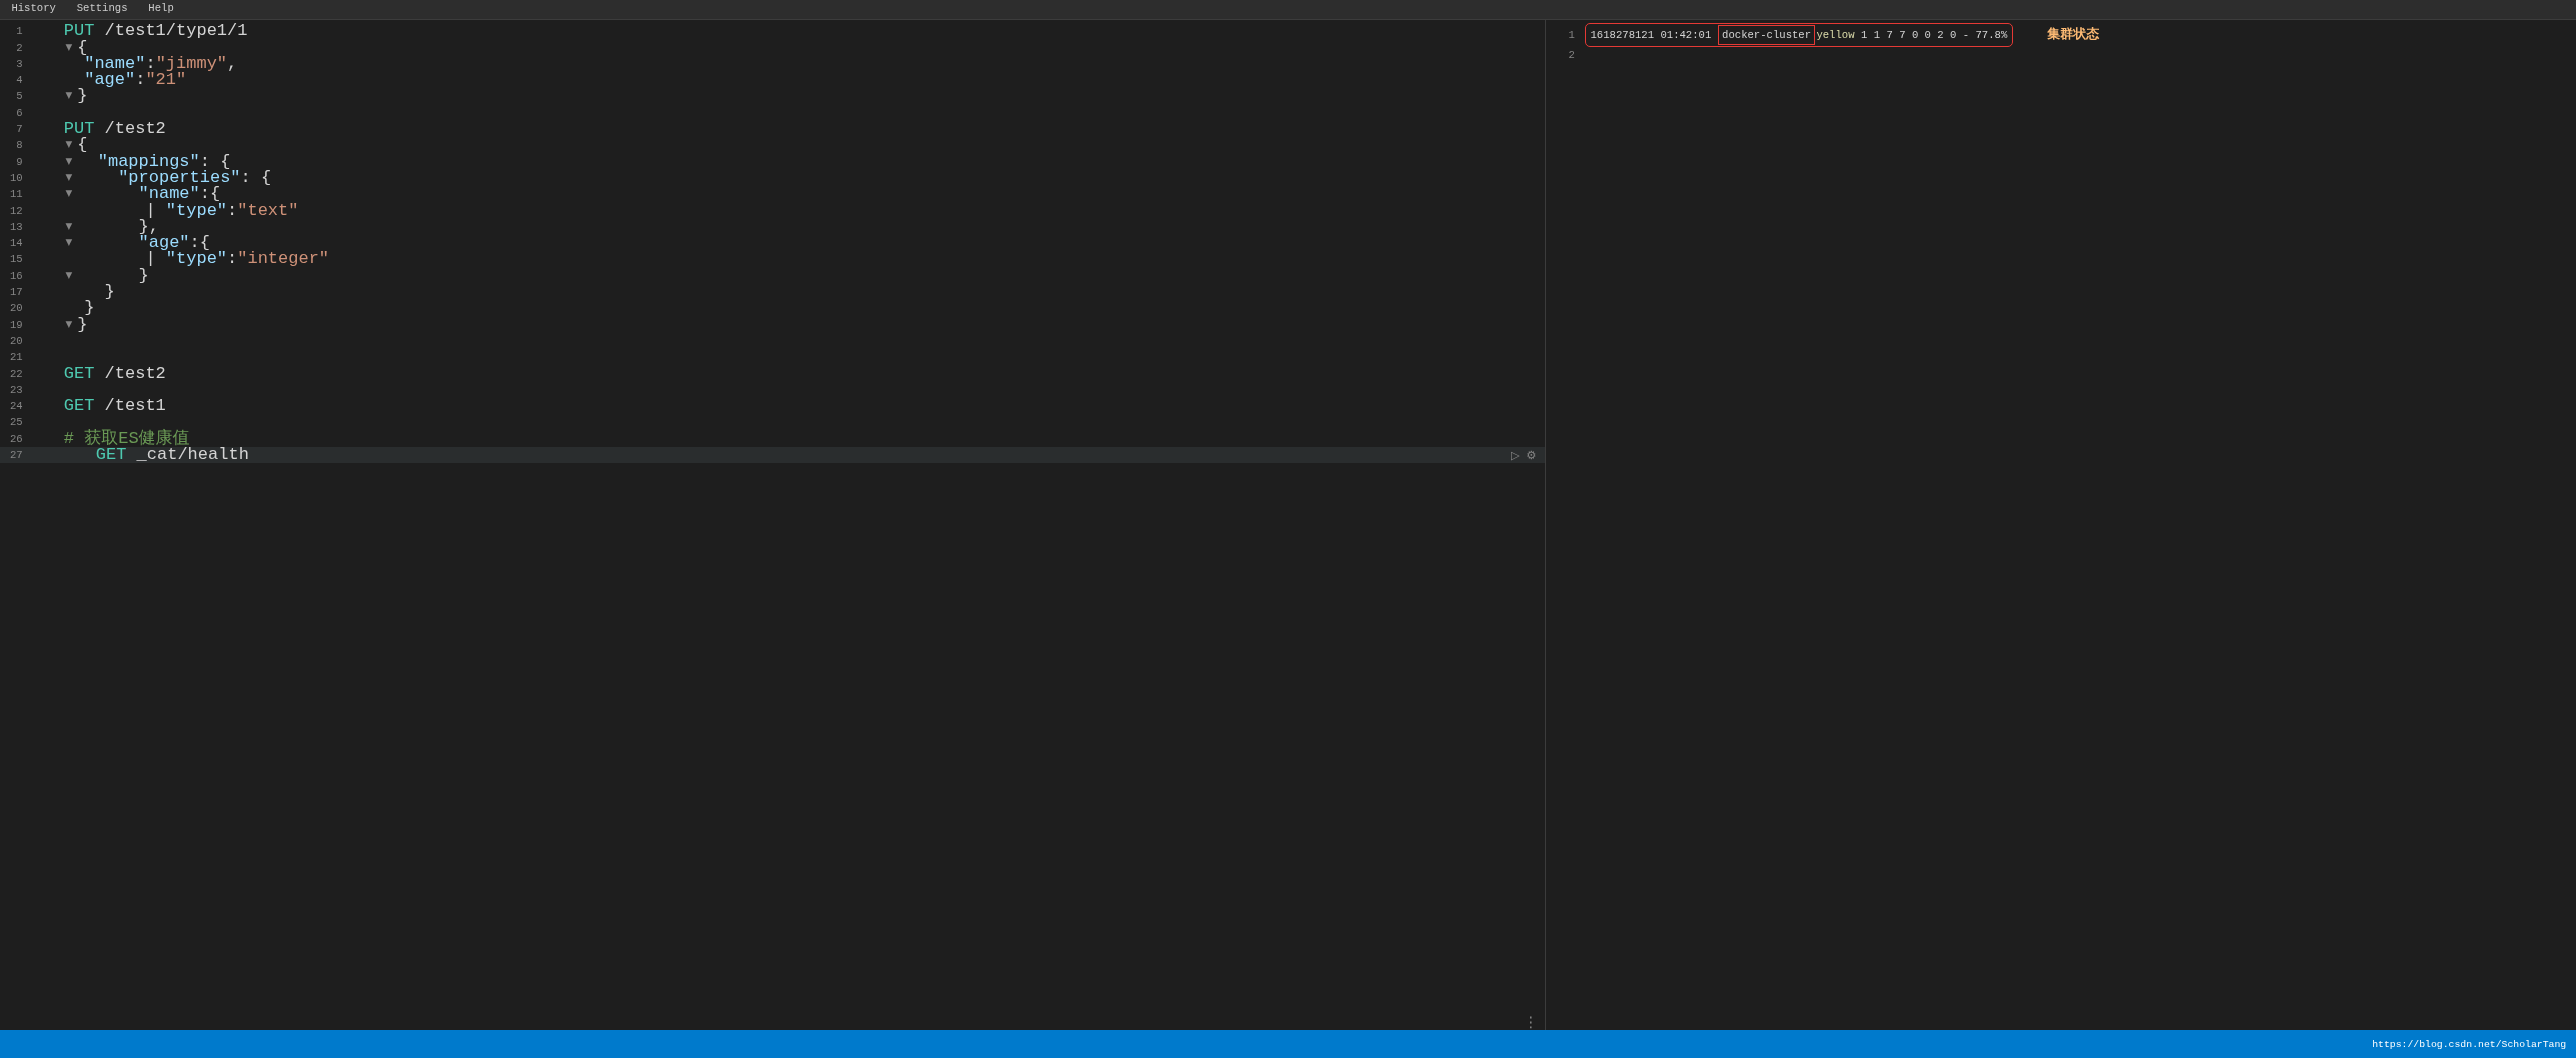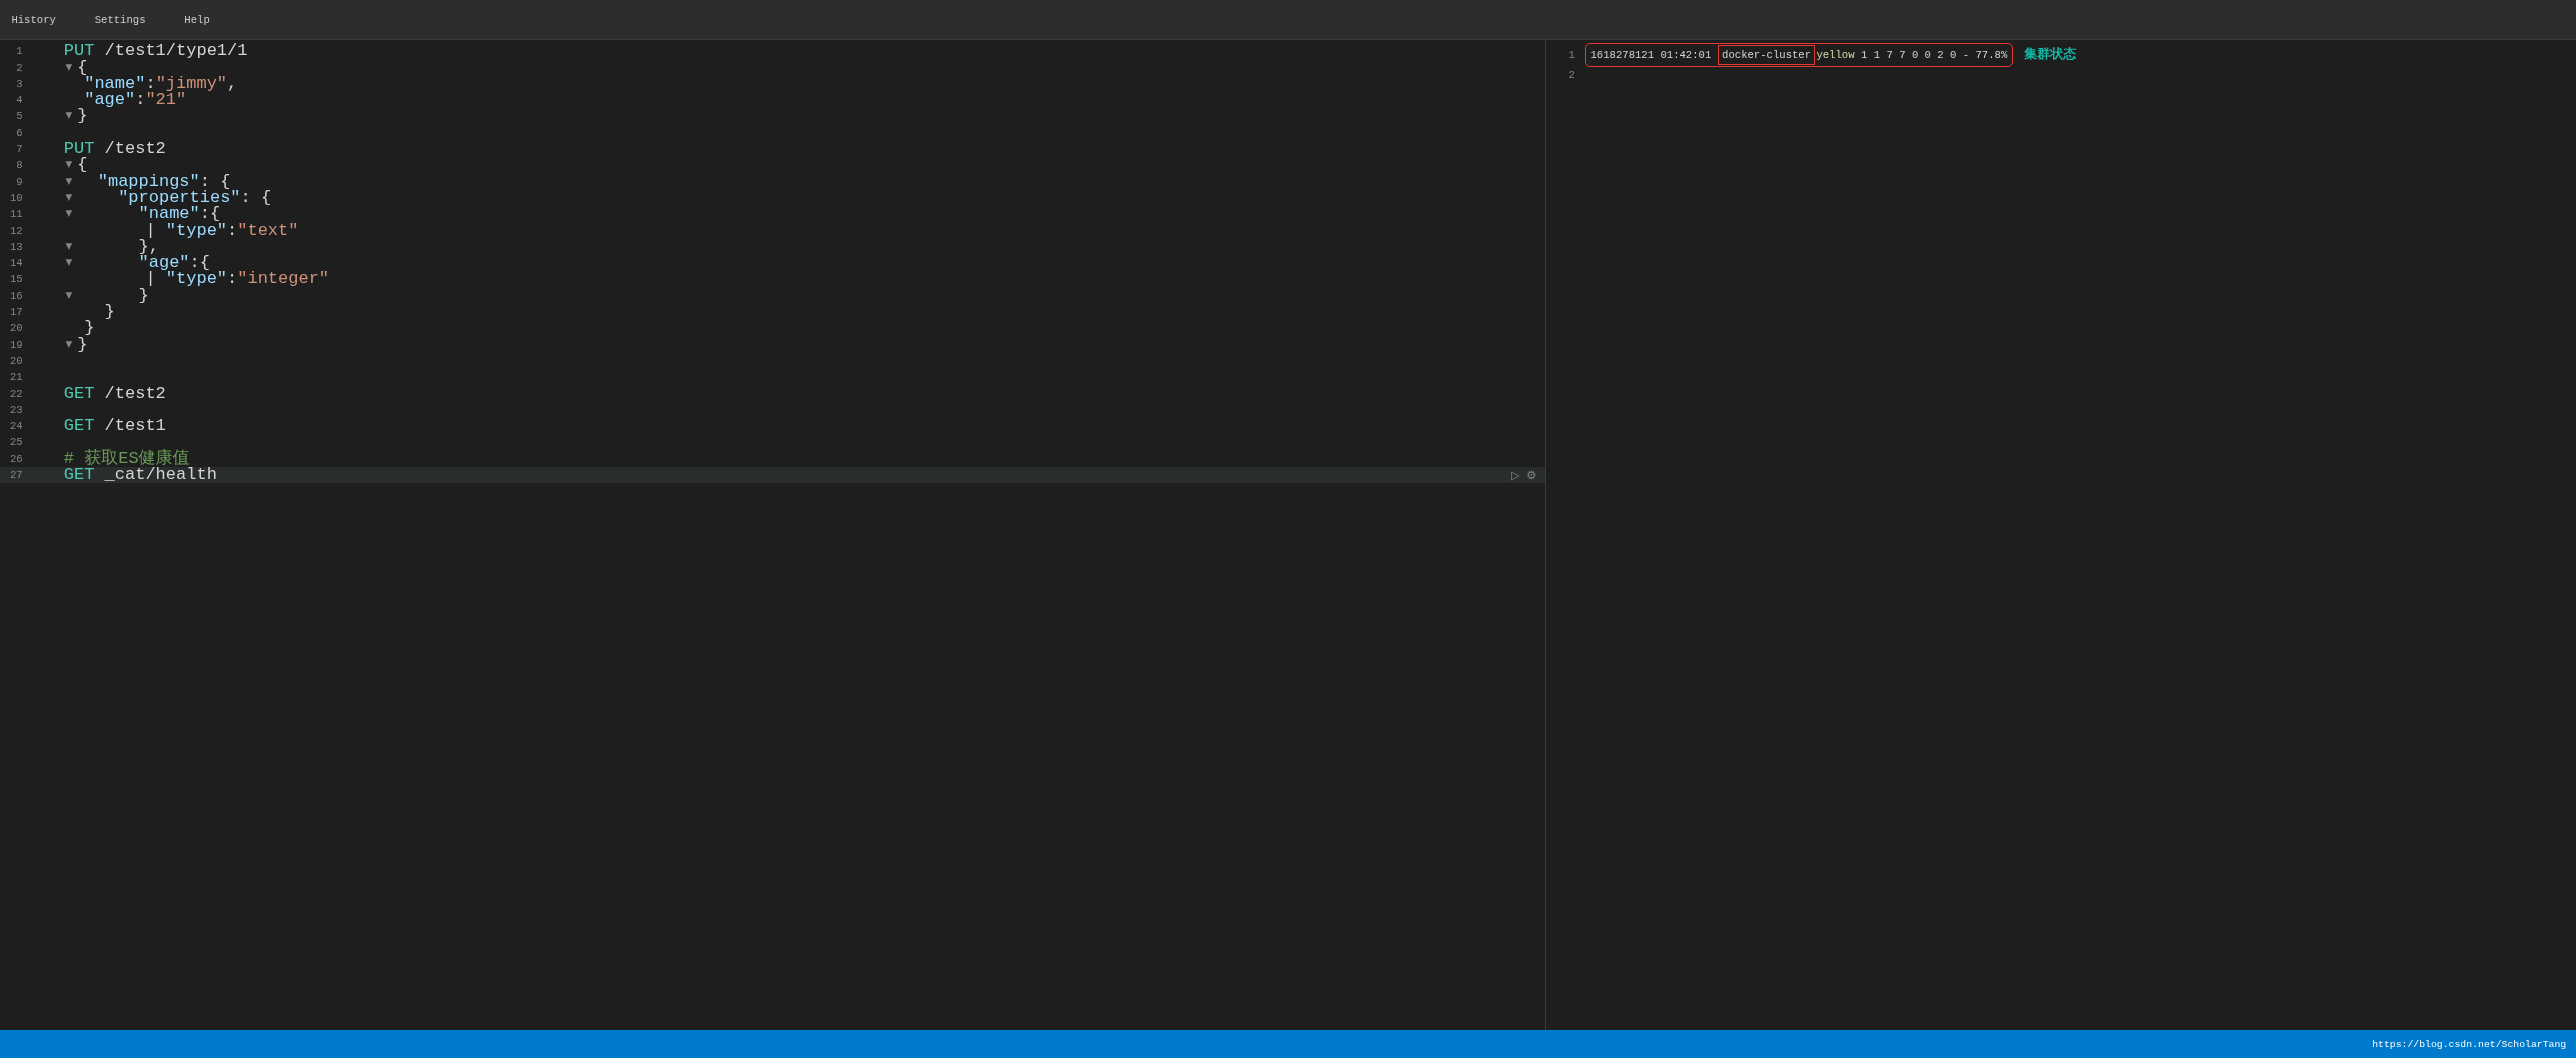--- a/index.html
+++ b/index.html
@@ -11,24 +11,23 @@
       overflow: hidden;
       width: 100vw;
       height: 100vh;
     }
 
     
     .menu-bar {
       background: #2d2d2d;
       border-bottom: 0.8px solid #3c3c3c;
       display: flex;
-      align-items: center;
-      height: 40px;
+      height: 20px;
       padding: 0 6.5px;
-      gap: 29px;
+      gap: 11px;
     }
     .menu-item {
       color: #cccccc;
       font-size: 10.6px;
       cursor: pointer;
       padding: 1.6px 4.9px;
     }
 
     
     .main-content {
@@ -79,20 +78,21 @@
       background: #2a2d2e;
     }
     .kw-string { color: #ce9178; }
     .kw-comment { color: #6a9955; }
     .kw-key { color: #9cdcfe; }
     .kw-white { color: #d4d4d4; }
 
     
     .line-with-actions {
       position: relative;
+      gap: 32px;
     }
     .line-actions {
       position: absolute;
       right: 6.5px;
       top: 50%;
       transform: translateY(-50%);
       display: flex;
       gap: 3.3px;
       align-items: center;
     }
@@ -122,24 +122,24 @@
     .output-line {
       display: flex;
       align-items: center;
       min-height: 16.3px;
       line-height: 16.3px;
       padding-left: 6.5px;
     }
 
     
     .status-annotation {
-      color: #14b8a6;
+      color: #fdba74;
       font-size: 13px;
       font-weight: bold;
-      margin-left: 11px;
+      margin-left: 34px;
     }
 
     
     .status-bar {
       background: #007acc;
       height: 28px;
       display: flex;
       align-items: center;
       padding: 0 9.8px;
       justify-content: flex-end;

